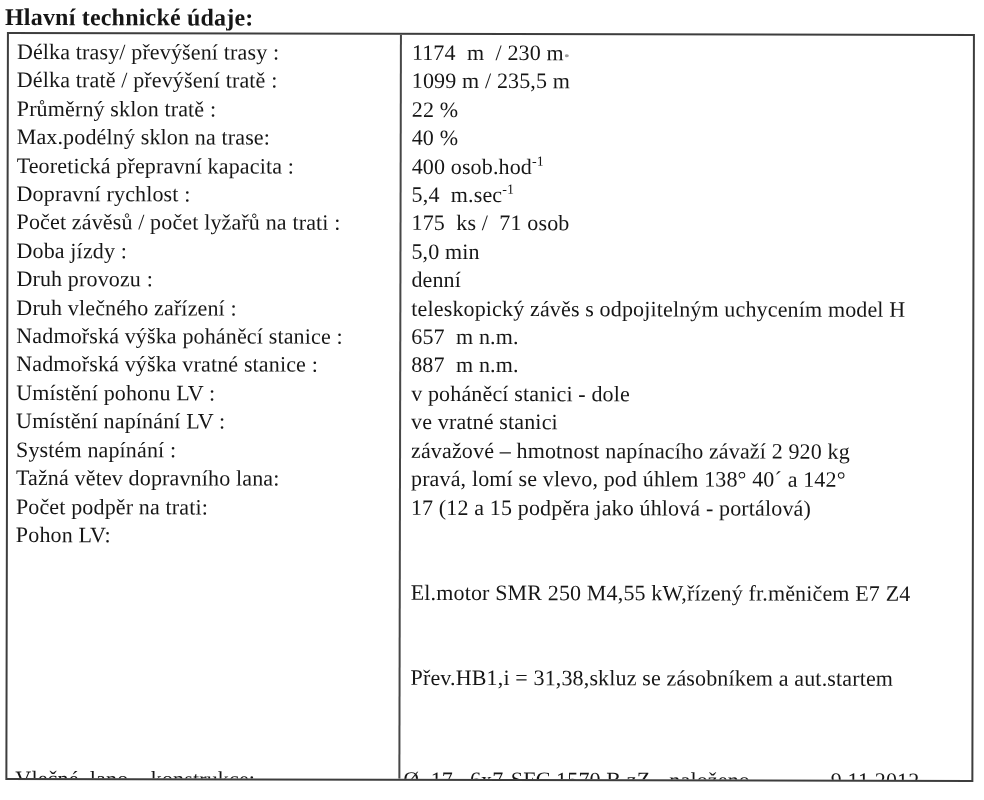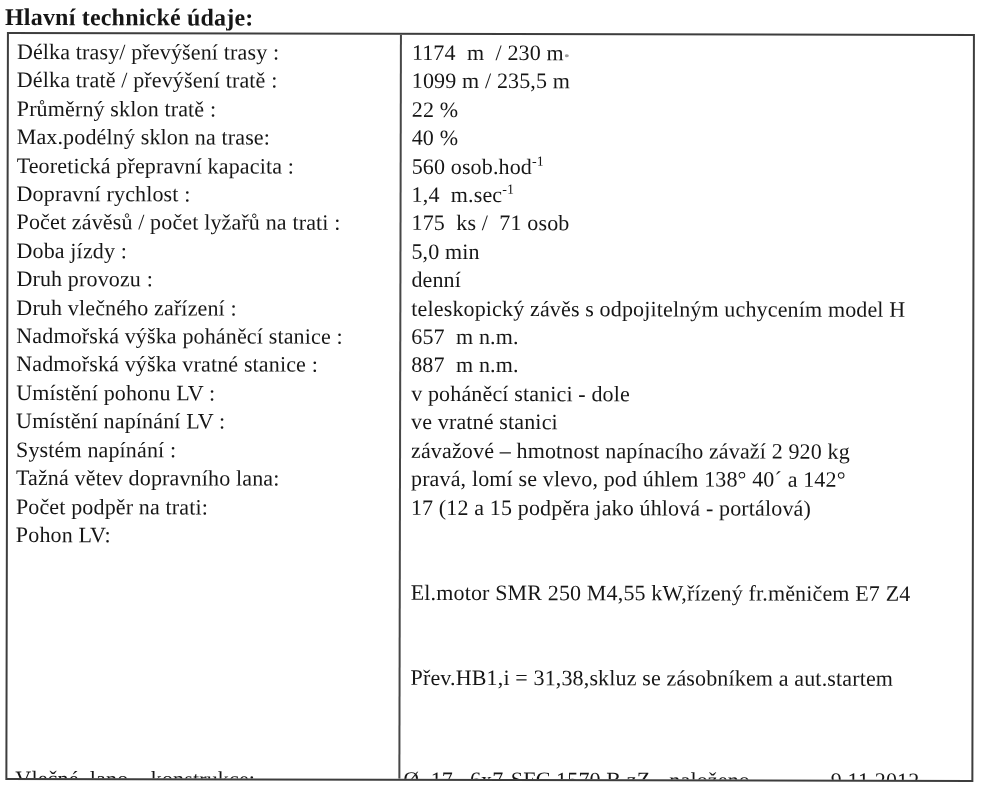--- a/index.html
+++ b/index.html
@@ -109,25 +109,25 @@
     <div class="row">
       <div class="cl">Průměrný sklon tratě :</div>
       <div class="cr">22 %</div>
     </div>
     <div class="row">
       <div class="cl">Max.podélný sklon na trase:</div>
       <div class="cr">40 %</div>
     </div>
     <div class="row">
       <div class="cl">Teoretická přepravní kapacita :</div>
-      <div class="cr"><span>560 osob.hod</span><sup>-1</sup></div>
+      <div class="cr"><span>400 osob.hod</span><sup>-1</sup></div>
     </div>
     <div class="row">
       <div class="cl">Dopravní rychlost :</div>
-      <div class="cr"><span>1,4  m.sec</span><sup>-1</sup></div>
+      <div class="cr"><span>5,4  m.sec</span><sup>-1</sup></div>
     </div>
     <div class="row">
       <div class="cl">Počet závěsů / počet lyžařů na trati :</div>
       <div class="cr">175  ks /  71 osob</div>
     </div>
     <div class="row">
       <div class="cl">Doba jízdy :</div>
       <div class="cr">5,0 min</div>
     </div>
     <div class="row">

